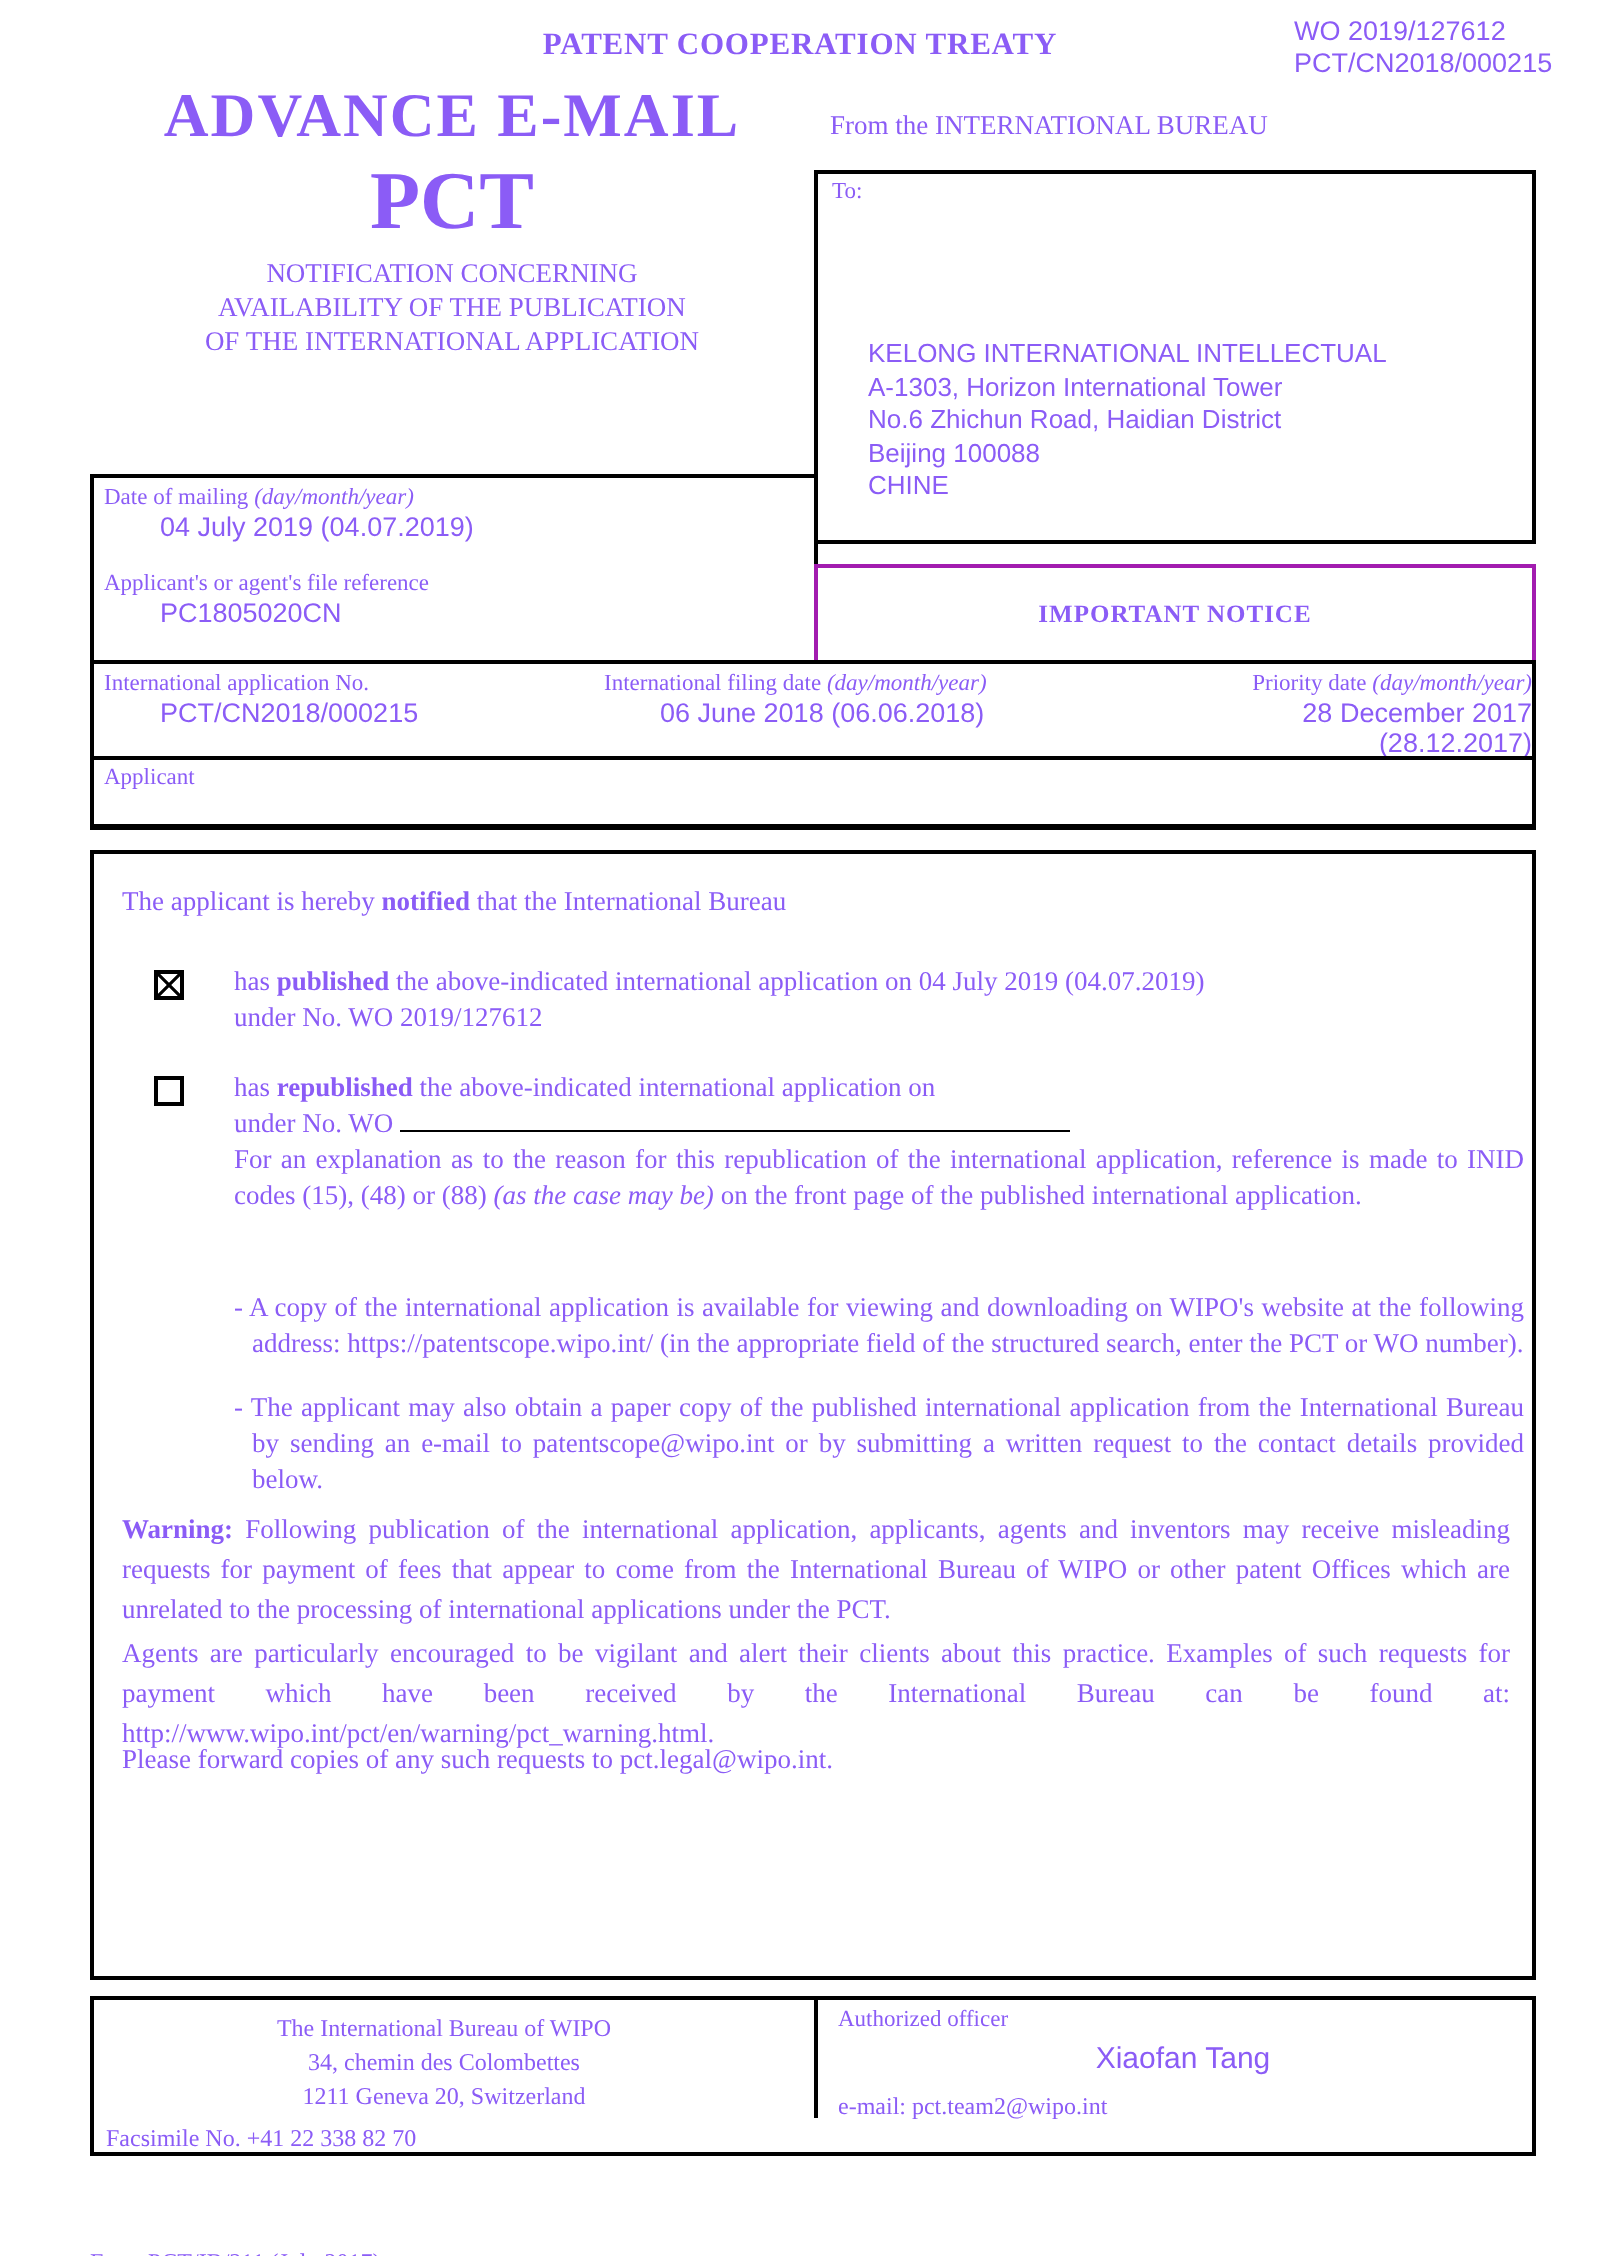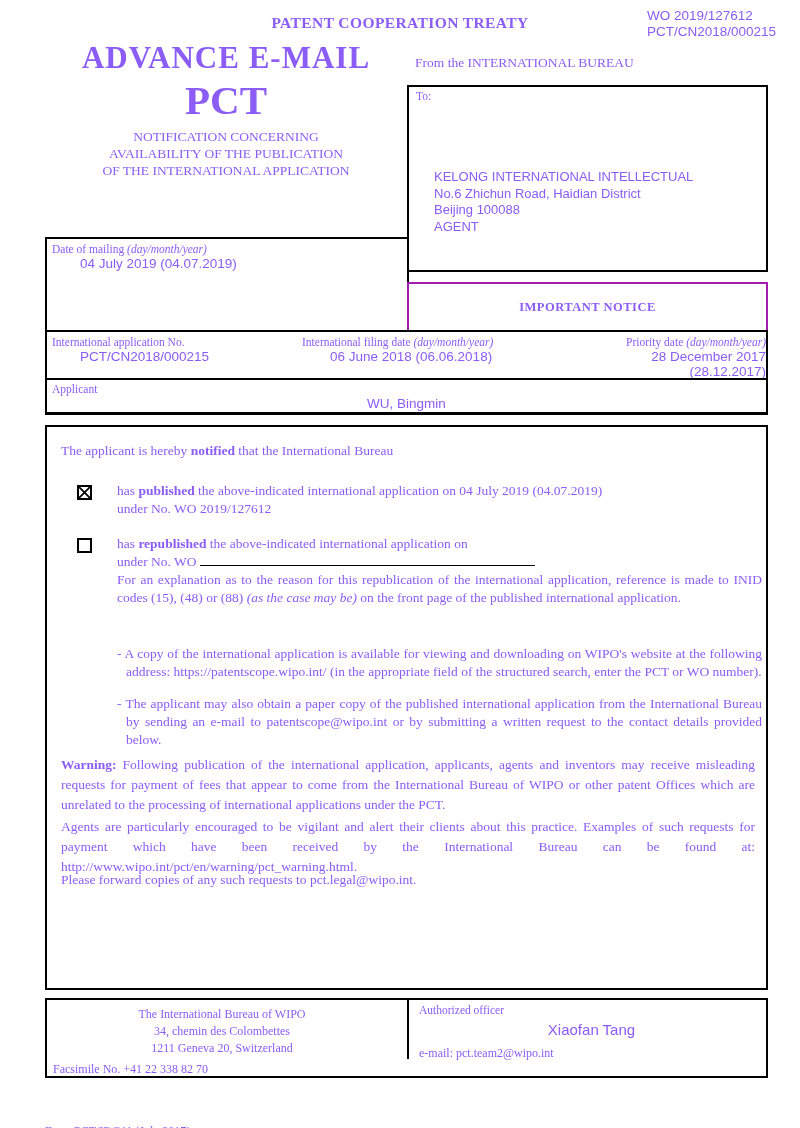--- a/index.html
+++ b/index.html
@@ -100,30 +100,35 @@
   <div class="abs notification">
     <span>NOTIFICATION CONCERNING</span>
     <span>AVAILABILITY OF THE PUBLICATION</span>
     <span>OF THE INTERNATIONAL APPLICATION</span>
   </div>
 
   <div class="abs to-box">
     <div class="to-label">To:</div>
     <div class="to-address">
       <span>KELONG INTERNATIONAL INTELLECTUAL</span>
+      <span>A-1303, Horizon International Tower</span>
       <span>No.6 Zhichun Road, Haidian District</span>
       <span>Beijing 100088</span>
-      <span>AGENT</span>
+      <span>CHINE</span>
     </div>
   </div>
 
   <div class="abs left-fields">
     <div class="fg1">
       <div class="field-label"><span>Date of mailing </span><span class="i">(day/month/year)</span></div>
       <div class="field-value">04 July 2019 (04.07.2019)</div>
+    </div>
+    <div class="fg2">
+      <div class="field-label">Applicant's or agent's file reference</div>
+      <div class="field-value">PC1805020CN</div>
     </div>
   </div>
 
   <div class="abs important-box">IMPORTANT NOTICE</div>
 
   <div class="abs row2">
     <div class="cell c1">
       <div class="field-label">International application No.</div>
       <div class="field-value">PCT/CN2018/000215</div>
     </div>
@@ -132,21 +137,20 @@
       <div class="field-value">06 June 2018 (06.06.2018)</div>
     </div>
     <div class="cell c3">
       <div class="field-label"><span>Priority date </span><span class="i">(day/month/year)</span></div>
       <div class="field-value">28 December 2017 (28.12.2017)</div>
     </div>
   </div>
 
   <div class="abs row3">
     <div class="field-label">Applicant</div>
-    <div class="applicant-value">WU, Bingmin</div>
   </div>
 
   <div class="abs main-box">
     <div class="intro"><span>The applicant is hereby </span><span class="b">notified</span><span> that the International Bureau</span></div>
 
     <span class="checkbox cb1 checked"></span>
     <div class="cb1-text">
       <div><span>has </span><span class="b">published</span><span> the above-indicated international application on 04 July 2019 (04.07.2019)</span></div>
       <div>under No. WO 2019/127612</div>
     </div>

